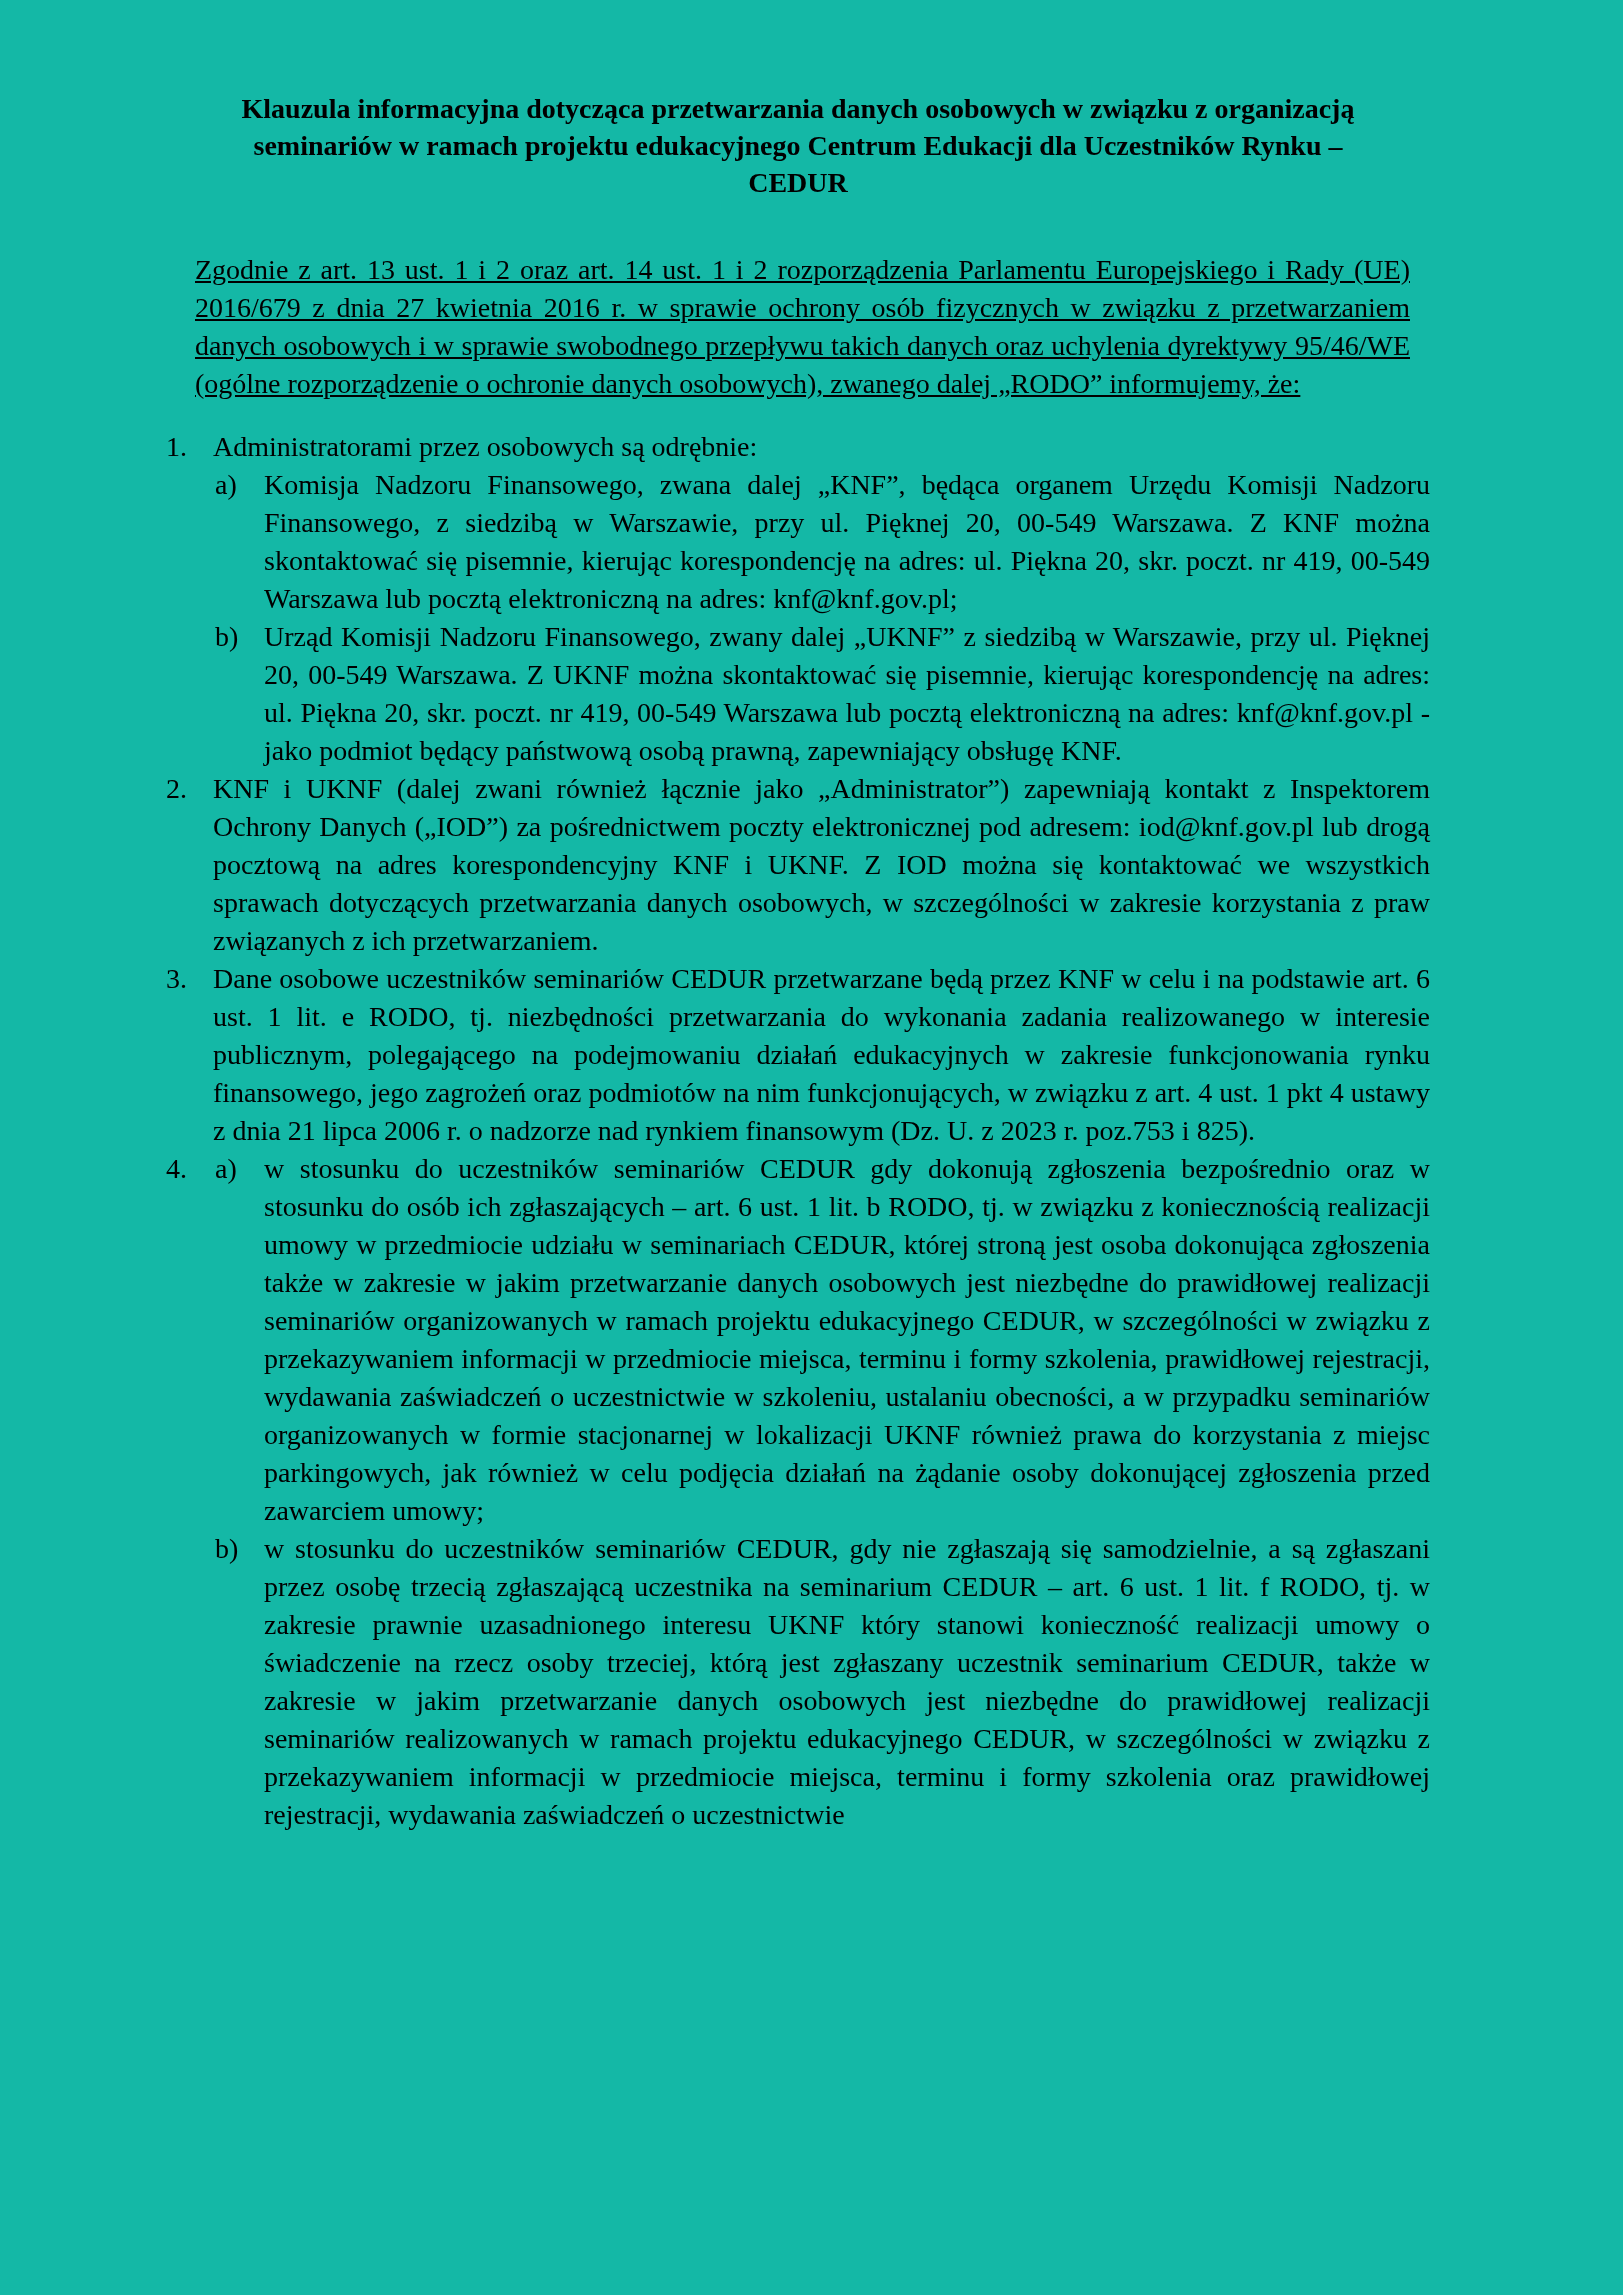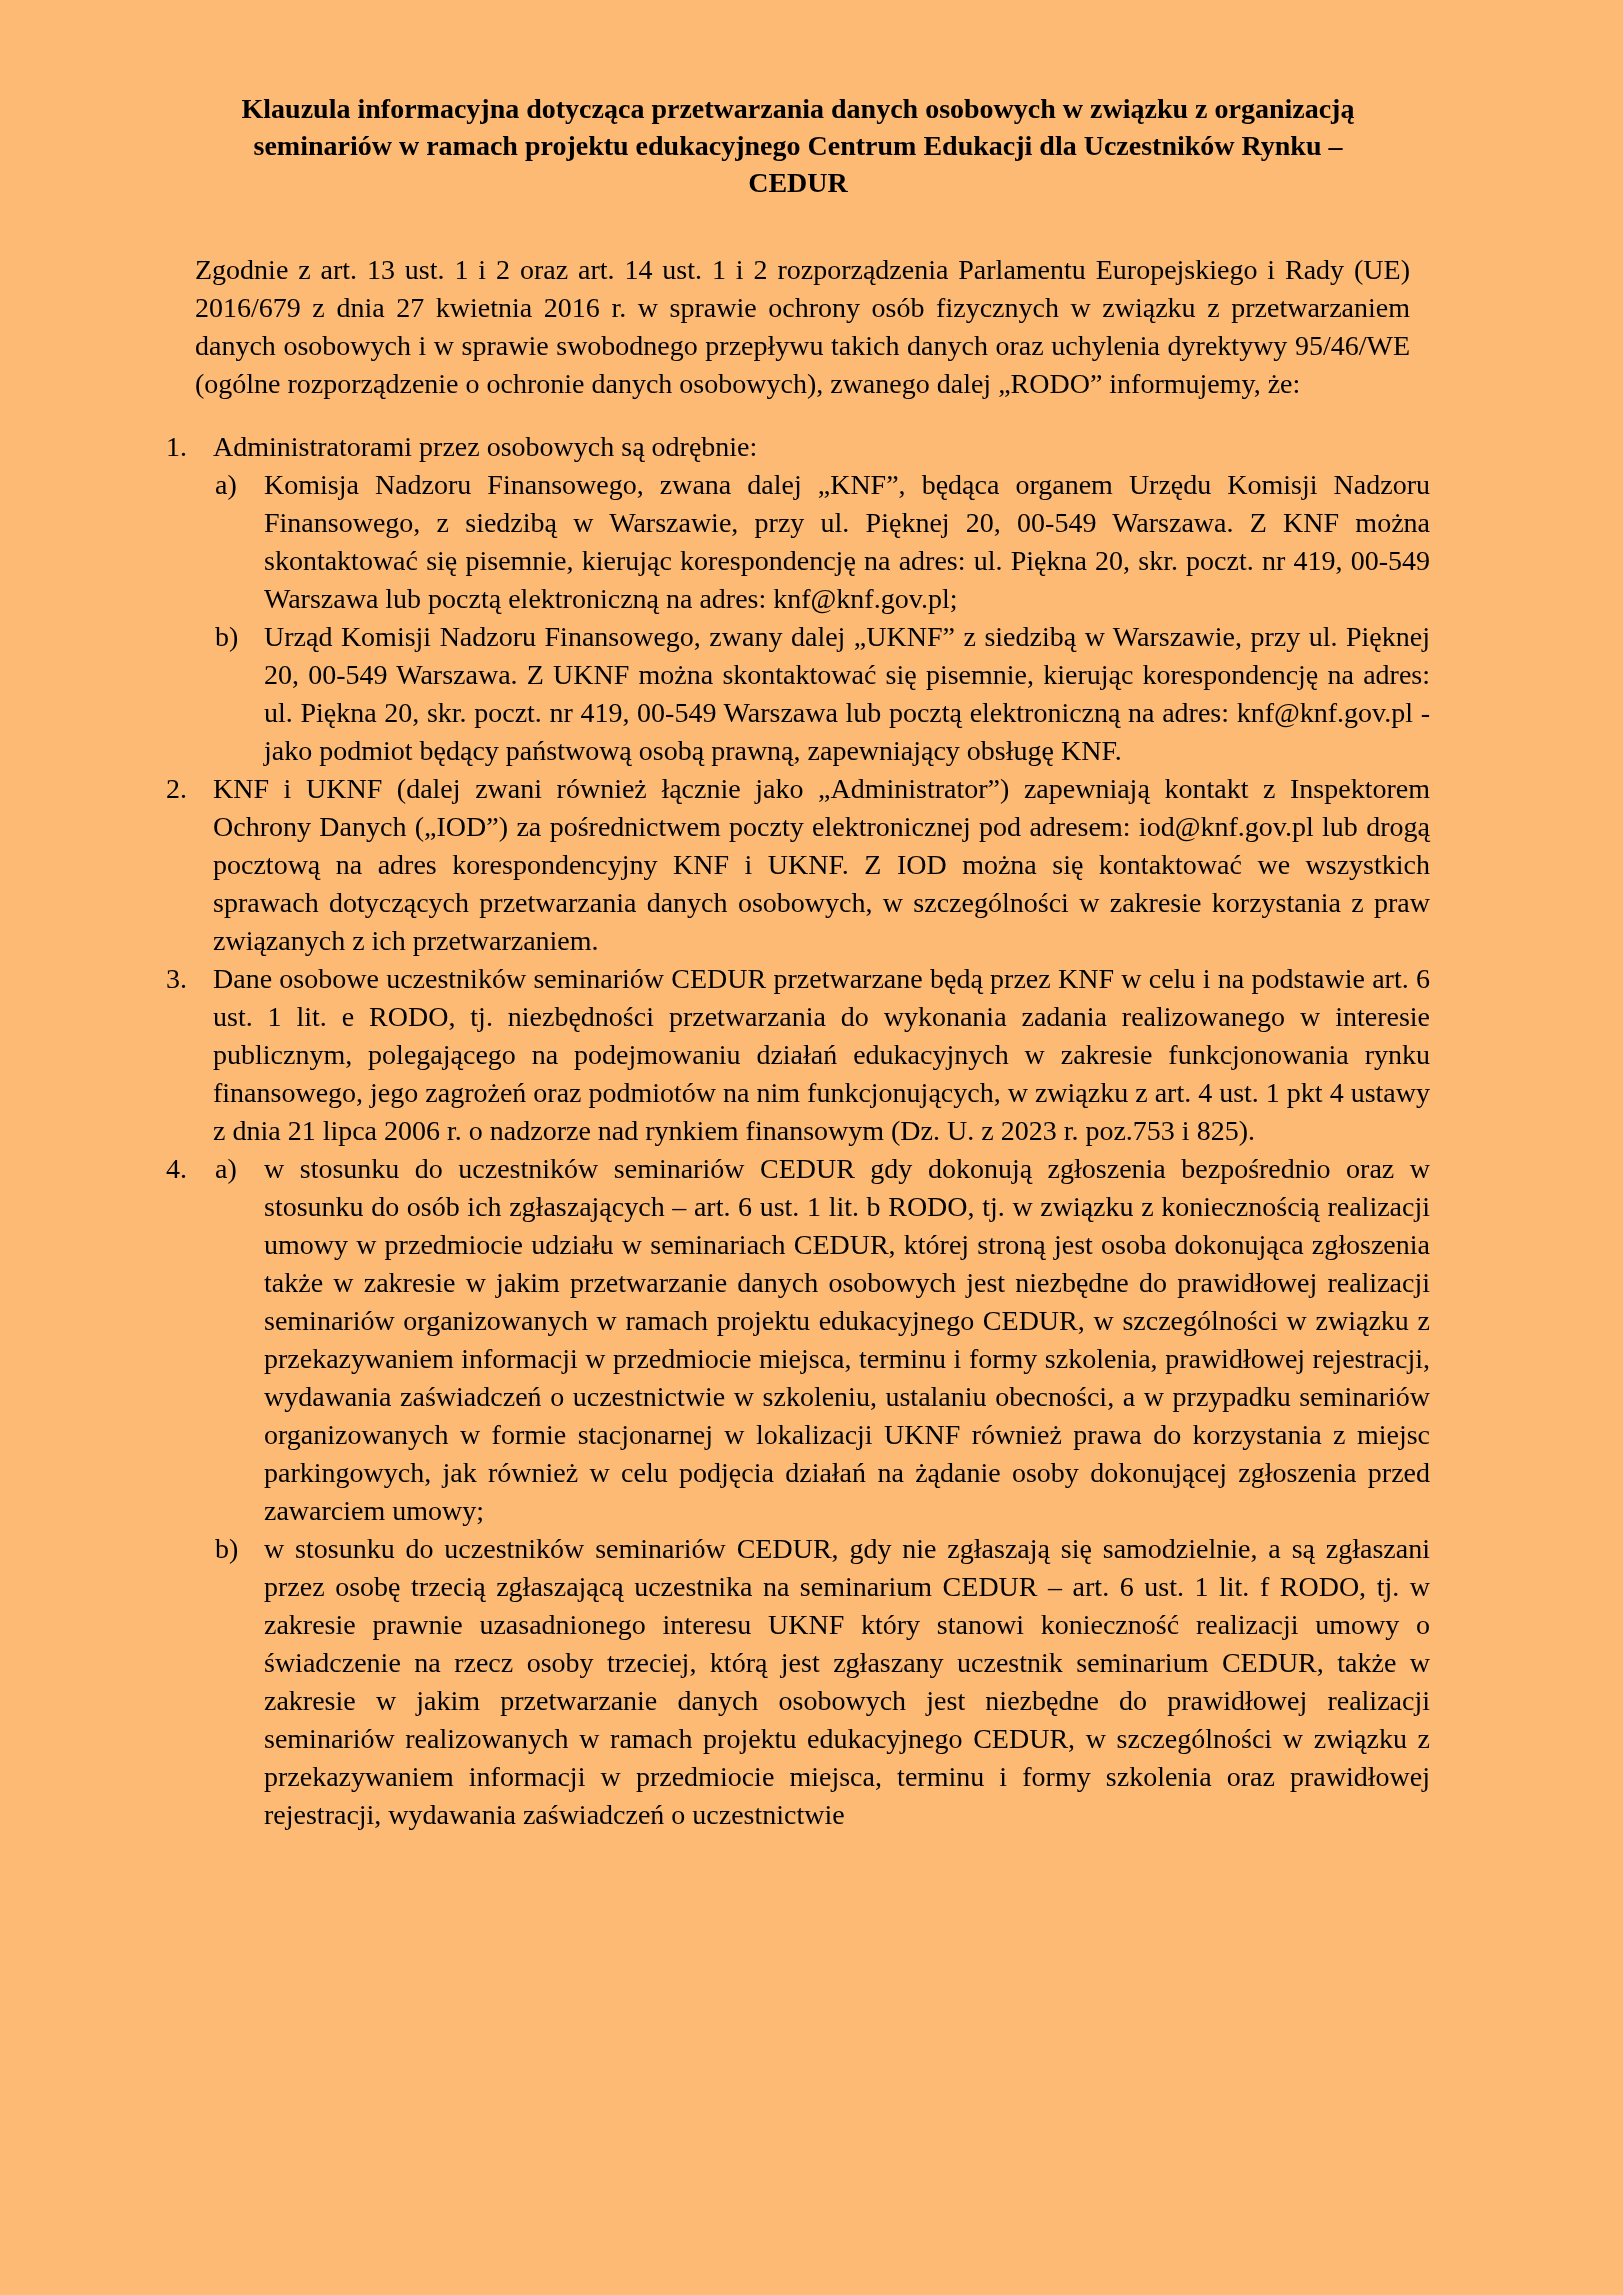--- a/index.html
+++ b/index.html
@@ -3,21 +3,21 @@
 <meta charset="utf-8">
 <title>Klauzula informacyjna CEDUR</title>
 <style>
   html, body { margin: 0; padding: 0; background: #ffffff; }
   * { box-sizing: border-box; }
 
   .page {
     position: relative;
     width: 1623px;
     height: 2295px;
-    background: #fdba74;
+    background: #14b8a6;
     overflow: hidden;
     font-family: "Liberation Serif", "DejaVu Serif", serif;
     font-size: 28px;
     line-height: 38px;
     color: #000000;
     -webkit-font-smoothing: antialiased;
   }
 
   .content {
     position: absolute;
@@ -32,20 +32,21 @@
     text-align: center;
     line-height: 37px;
     margin: 0 0 50px 0;
     padding: 0;
   }
   h1.doc-title .title-line { display: block; }
 
   p.intro {
     margin: 0 20px 25px 29px;
     text-align: justify;
+    text-decoration: underline;
   }
 
   ol.main-list {
     list-style: none;
     margin: 0;
     padding: 0;
   }
   li.main-item {
     position: relative;
     margin: 0;

